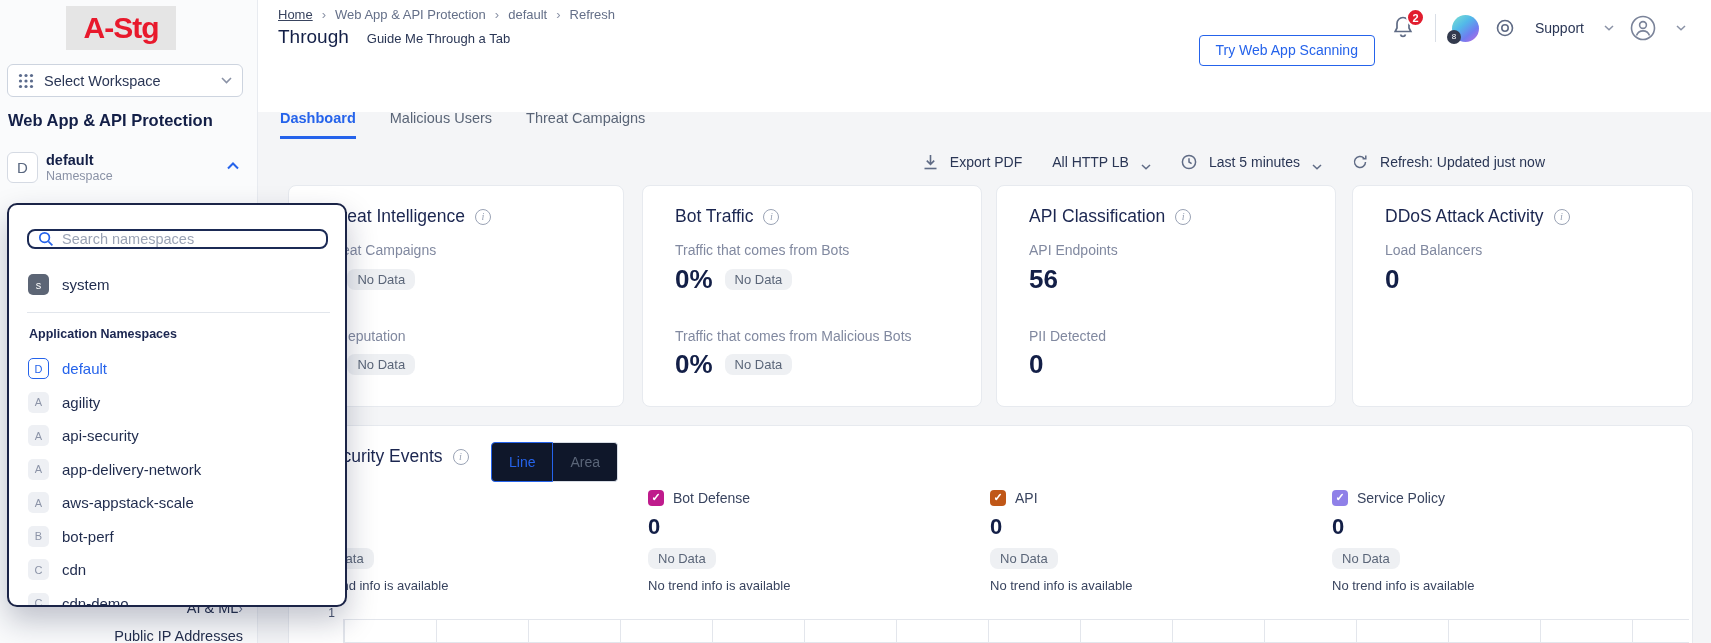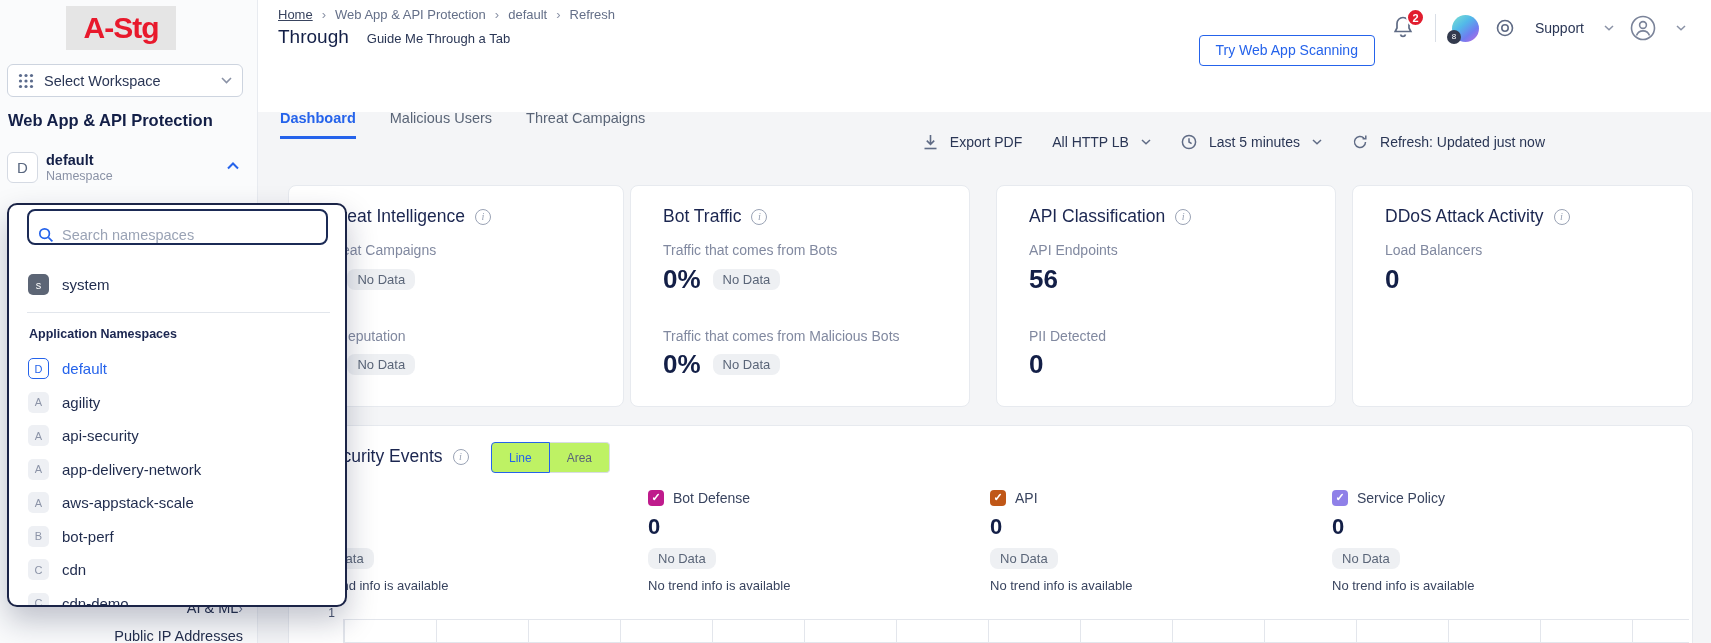--- a/index.html
+++ b/index.html
@@ -17,21 +17,21 @@
   .ns-select { position:absolute; left:7px; top:152px; width:236px; height:38px; }
   .ns-d-box { position:absolute; left:0; top:0; width:31px; height:31px; background:#fff; border:1px solid #d5dae3; border-radius:6px; display:flex; align-items:center; justify-content:center; font-size:15px; color:#5a6880; }
   .ns-name { position:absolute; left:39px; top:0; font-size:14.5px; font-weight:bold; color:#131f47; }
   .ns-type { position:absolute; left:39px; top:17px; font-size:12.5px; color:#8a92a6; }
   .ns-chevron { position:absolute; right:4px; top:10px; }
   .side-nav-item { position:absolute; left:48px; font-size:14.5px; color:#25304e; width:195px; display:flex; justify-content:flex-end; }
   .side-nav-item .arrow { color:#6a7590; font-size:14px; }
 
   
   .ns-panel { position:absolute; left:7px; top:203px; width:340px; height:404px; background:#fff; border:2px solid #1b2447; border-radius:10px; box-shadow:0 14px 30px rgba(15,25,60,.25); z-index:30; overflow:hidden; }
-  .ns-search { position:absolute; left:18px; top:4px; width:301px; height:36px; border:2px solid #1b2a55; border-radius:8px; background:#fff; display:flex; align-items:flex-end; padding:0 9px; gap:8px; }
+  .ns-search { position:absolute; left:18px; top:24px; width:301px; height:20px; border:2px solid #1b2a55; border-radius:8px; background:#fff; display:flex; align-items:flex-end; padding:0 9px; gap:8px; }
   .ns-search input { border:none; outline:none; flex:1; font-size:14.5px; font-family:"Liberation Sans",sans-serif; color:#2a3655; }
   .ns-search input::placeholder { color:#9aa3b5; }
   .sys-item { position:absolute; left:19px; top:69px; display:flex; align-items:center; gap:13px; }
   .badge-sq { width:21px; height:21px; border-radius:5px; background:#eef0f4; color:#8b93a7; font-size:11px; display:flex; align-items:center; justify-content:center; }
   .badge-sys { background:#5c6575; color:#fff; }
   .badge-active { background:#fff; border:1px solid #2563eb; color:#2563eb; }
   .ns-item-label { font-size:15px; color:#1f2b4d; }
   .panel-divider { position:absolute; left:18px; top:107px; width:303px; height:1px; background:#e2e6ec; }
   .section-heading { position:absolute; left:20px; top:122px; font-size:12.5px; font-weight:bold; color:#1b2650; }
   .ns-list { position:absolute; left:19px; top:147px; width:300px; }
@@ -57,36 +57,36 @@
   .notif-badge { position:absolute; right:-6px; top:-6px; min-width:19px; height:19px; border-radius:10px; background:#e11d2e; color:#fff; font-size:11px; font-weight:bold; display:flex; align-items:center; justify-content:center; border:2px solid #fff; }
   .vdivider { width:1px; height:28px; background:#d9dee6; }
   .sphere-wrap { position:relative; width:27px; height:27px; }
   .sphere { width:27px; height:27px; border-radius:50%; background:linear-gradient(140deg,#7de3d0 0%,#52b9e9 38%,#6f7df0 68%,#c06ae0 100%); }
   .sphere-badge { position:absolute; left:-5px; bottom:-2px; width:14px; height:14px; border-radius:50%; background:#333a4d; color:#fff; font-size:8px; display:flex; align-items:center; justify-content:center; }
   .support-wrap, .user-wrap { display:flex; align-items:center; gap:20px; }
   .support-label { font-size:14px; color:#2a3655; }
 
   
   .toolbar { position:absolute; top:134px; right:166px; display:flex; gap:30px; align-items:center; font-size:14px; color:#2a3655; }
-  .tool-item { display:flex; align-items:center; gap:12px; }
+  .tool-item { display:flex; align-items:flex-end; gap:12px;margin-top:20px; }
 
   
   .card { position:absolute; top:185px; height:222px; background:#fff; border:1px solid #e7eaef; border-radius:8px; }
   .card-title { position:absolute; left:32px; top:20px; font-size:17.5px; color:#1b2650; display:flex; align-items:center; gap:10px; }
   .info-icon { width:16px; height:16px; border-radius:50%; border:1px solid #9aa3b5; color:#9aa3b5; font-size:10.5px; font-style:italic; font-family:"Liberation Serif",serif; display:inline-flex; align-items:center; justify-content:center; }
   .stat-label { position:absolute; left:32px; font-size:14px; color:#8189a0; }
   .stat-value-row { position:absolute; left:32px; display:flex; align-items:center; gap:12px; }
   .stat-value { font-size:26px; font-weight:800; color:#131f47; }
   .nodata-badge { background:#eef0f3; color:#5a6578; font-size:13px; border-radius:8px; padding:3px 10px; }
 
   
   .sec-card { position:absolute; left:30px; top:425px; width:1405px; height:260px; background:#fff; border:1px solid #e7eaef; border-radius:8px; }
   .sec-title { position:absolute; left:32px; top:20px; font-size:17.5px; color:#1b2650; display:flex; align-items:center; gap:10px; }
   .seg-control { position:absolute; left:202px; top:16px; display:flex; }
-  .seg-btn { height:31px; padding:0 17px; font-size:12px; display:flex; align-items:center; background:#bef264; border:1px solid #d7dce4; color:#5a6578; }
+  .seg-btn { height:40px; padding:0 17px; font-size:14px; display:flex; align-items:center; background:#0f172a; border:1px solid #d7dce4; color:#5a6578; }
   .seg-btn.first { border-radius:4px 0 0 4px; }
   .seg-btn.last { border-radius:0 4px 4px 0; border-left:none; }
   .seg-btn.active { border:1.5px solid #2563eb; color:#2563eb; }
   .legend-col { position:absolute; top:63px; width:330px; }
   .legend-head { display:flex; align-items:center; gap:9px; height:17px; }
   .legend-cb { width:16px; height:16px; border-radius:4px; color:#fff; font-size:11px; font-weight:bold; display:flex; align-items:center; justify-content:center; }
   .legend-label { font-size:14px; color:#39445f; }
   .legend-value { margin-top:8px; font-size:22px; font-weight:800; color:#131f47; min-height:26px; }
   .legend-badge { margin-top:8px; display:inline-block; }
   .legend-trend { margin-top:9px; font-size:13px; color:#39445f; }
@@ -253,21 +253,21 @@
         <span class="stat-value">0</span>
         <span class="nodata-badge">No Data</span>
       </div>
       <div class="stat-label" style="top:142px;">IP Reputation</div>
       <div class="stat-value-row" style="top:163px;">
         <span class="stat-value">0</span>
         <span class="nodata-badge">No Data</span>
       </div>
     </div>
 
-    <div class="card" style="left:372px; width:340px;">
+    <div class="card" style="left:384px; width:340px;">
       <div class="card-title">
         <span>Bot Traffic</span>
         <span class="info-icon">i</span>
       </div>
       <div class="stat-label" style="top:56px;">Traffic that comes from Bots</div>
       <div class="stat-value-row" style="top:78px;">
         <span class="stat-value">0%</span>
         <span class="nodata-badge">No Data</span>
       </div>
       <div class="stat-label" style="top:142px;">Traffic that comes from Malicious Bots</div>

